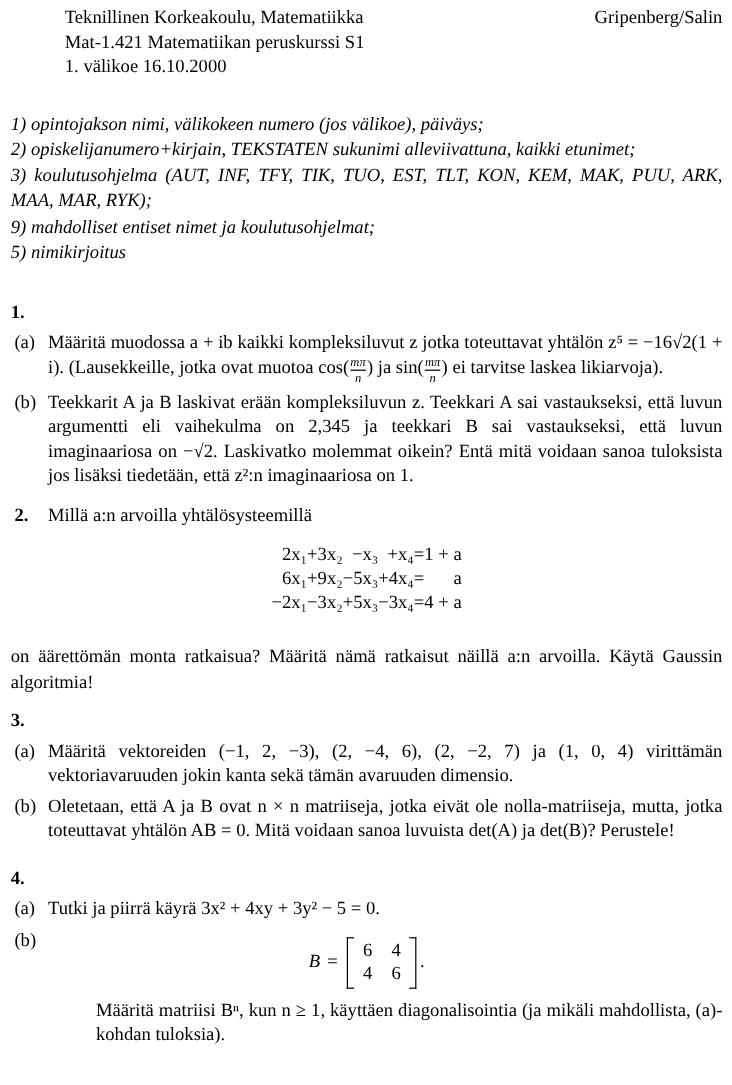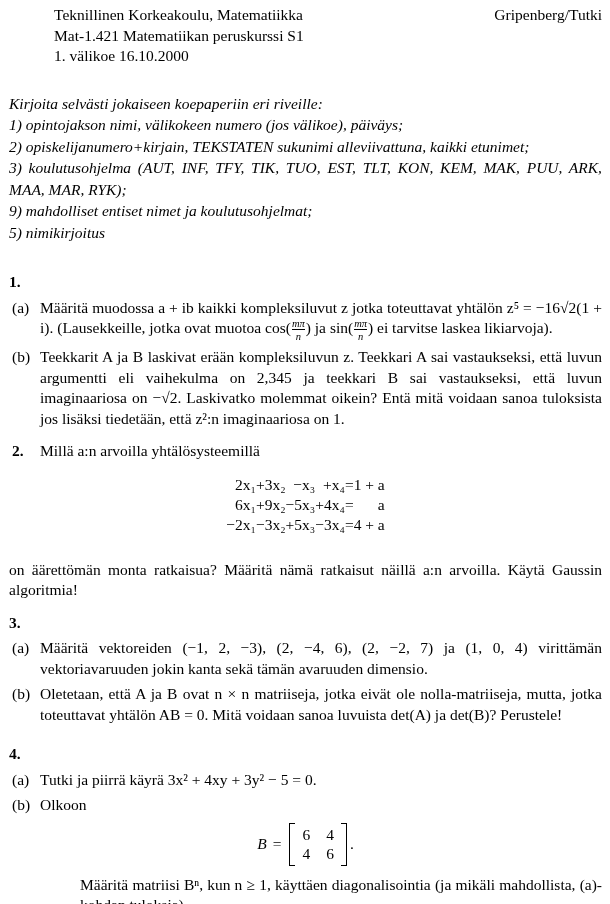--- a/index.html
+++ b/index.html
@@ -51,25 +51,24 @@
 <body>
 
 <div class="page">
 
   <div class="header">
     <div class="header-left">
       <div>Teknillinen Korkeakoulu, Matematiikka</div>
       <div>Mat-1.421 Matematiikan peruskurssi S1</div>
       <div>1. välikoe 16.10.2000</div>
     </div>
-    <div class="header-right">Gripenberg/Tutki</div>
+    <div class="header-right">Gripenberg/Salin</div>
   </div>
 
   <div class="instructions">
-    <div class="iline">Kirjoita selvästi jokaiseen koepaperiin eri riveille:</div>
     <div class="iline">1) opintojakson nimi, välikokeen numero (jos välikoe), päiväys;</div>
     <div class="iline">2) opiskelijanumero+kirjain, TEKSTATEN sukunimi alleviivattuna, kaikki etunimet;</div>
     <div class="iline">3) koulutusohjelma (AUT, INF, TFY, TIK, TUO, EST, TLT, KON, KEM, MAK, PUU, ARK, MAA, MAR, RYK);</div>
     <div class="iline">9) mahdolliset entiset nimet ja koulutusohjelmat;</div>
     <div class="iline">5) nimikirjoitus</div>
   </div>
 
   <section class="q1">
     <div class="qnum qhead">1.</div>
     <div class="item">
@@ -132,21 +131,20 @@
 
   <section class="q4">
     <div class="qnum qhead">4.</div>
     <div class="item">
       <div class="item-label">(a)</div>
       <div class="item-body">Tutki ja piirrä käyrä 3x² + 4xy + 3y² − 5 = 0.</div>
     </div>
     <div class="item">
       <div class="item-label">(b)</div>
       <div class="item-body">
-        <div>Olkoon</div>
         <div class="matrix-row">
           <span class="mi">B</span>
           <span class="meq">=</span>
           <span class="brk l"></span>
           <span class="mx">
             <span>6</span>
             <span>4</span>
             <span>4</span>
             <span>6</span>
           </span>

